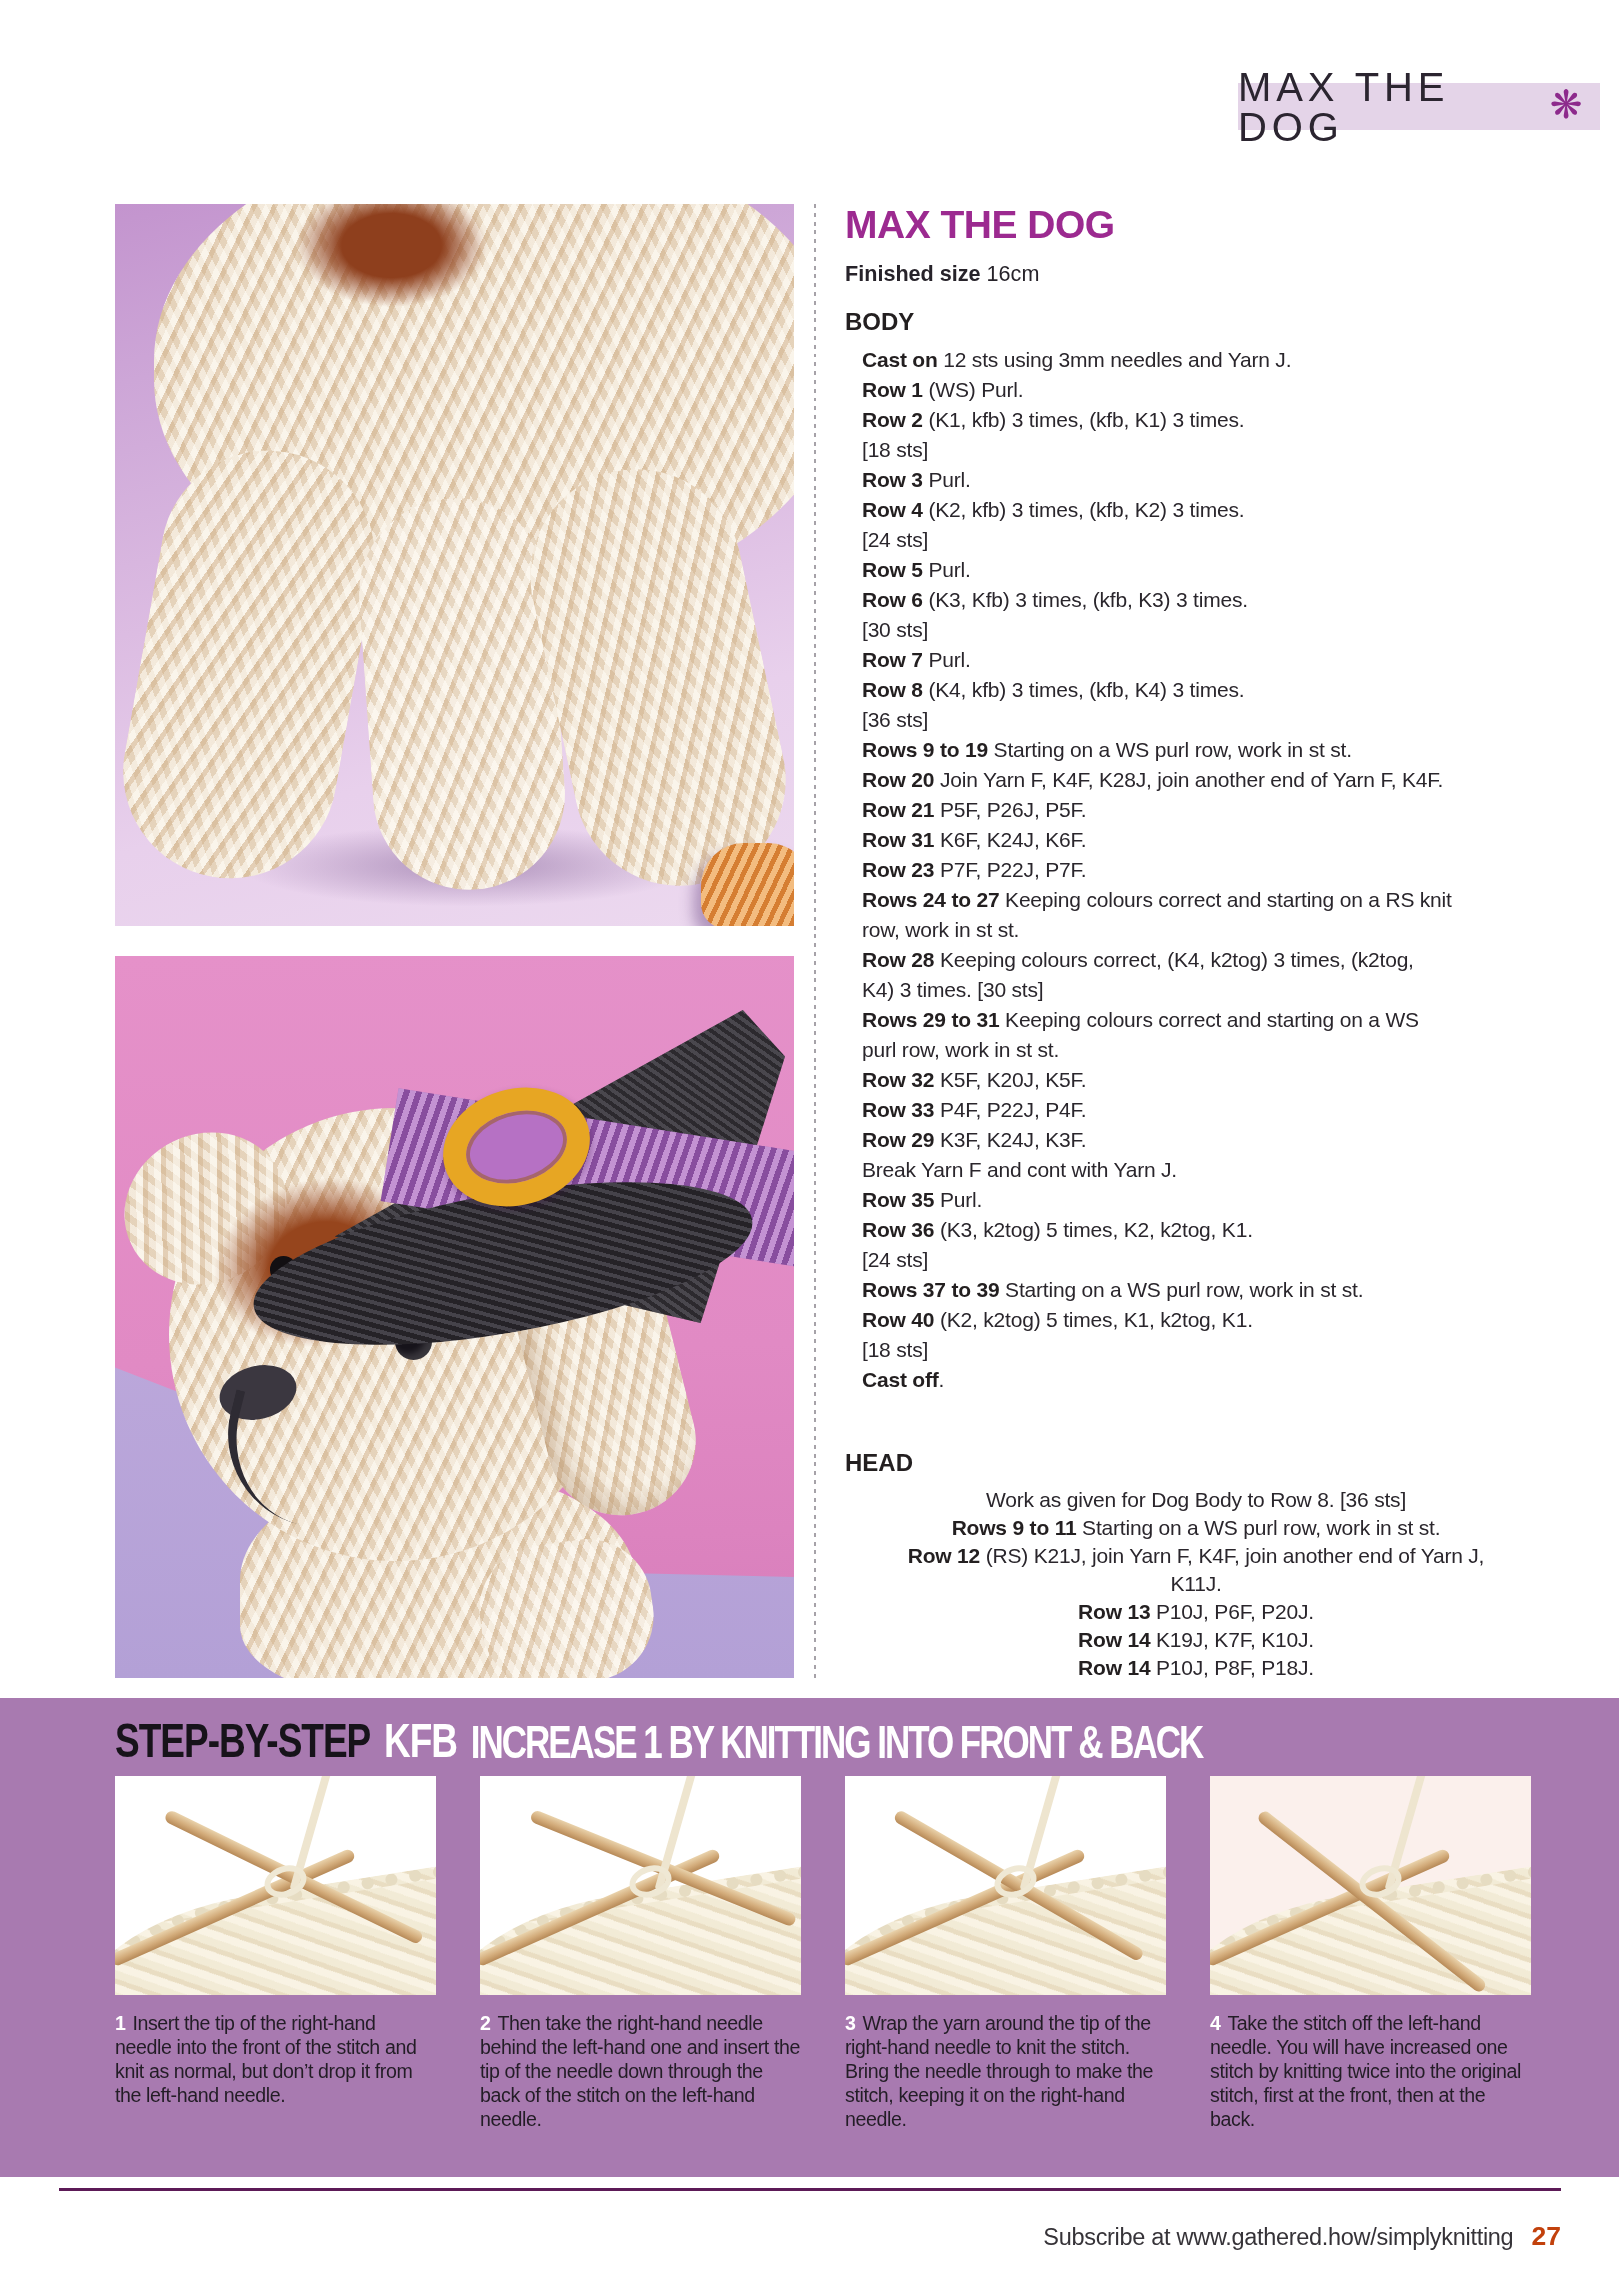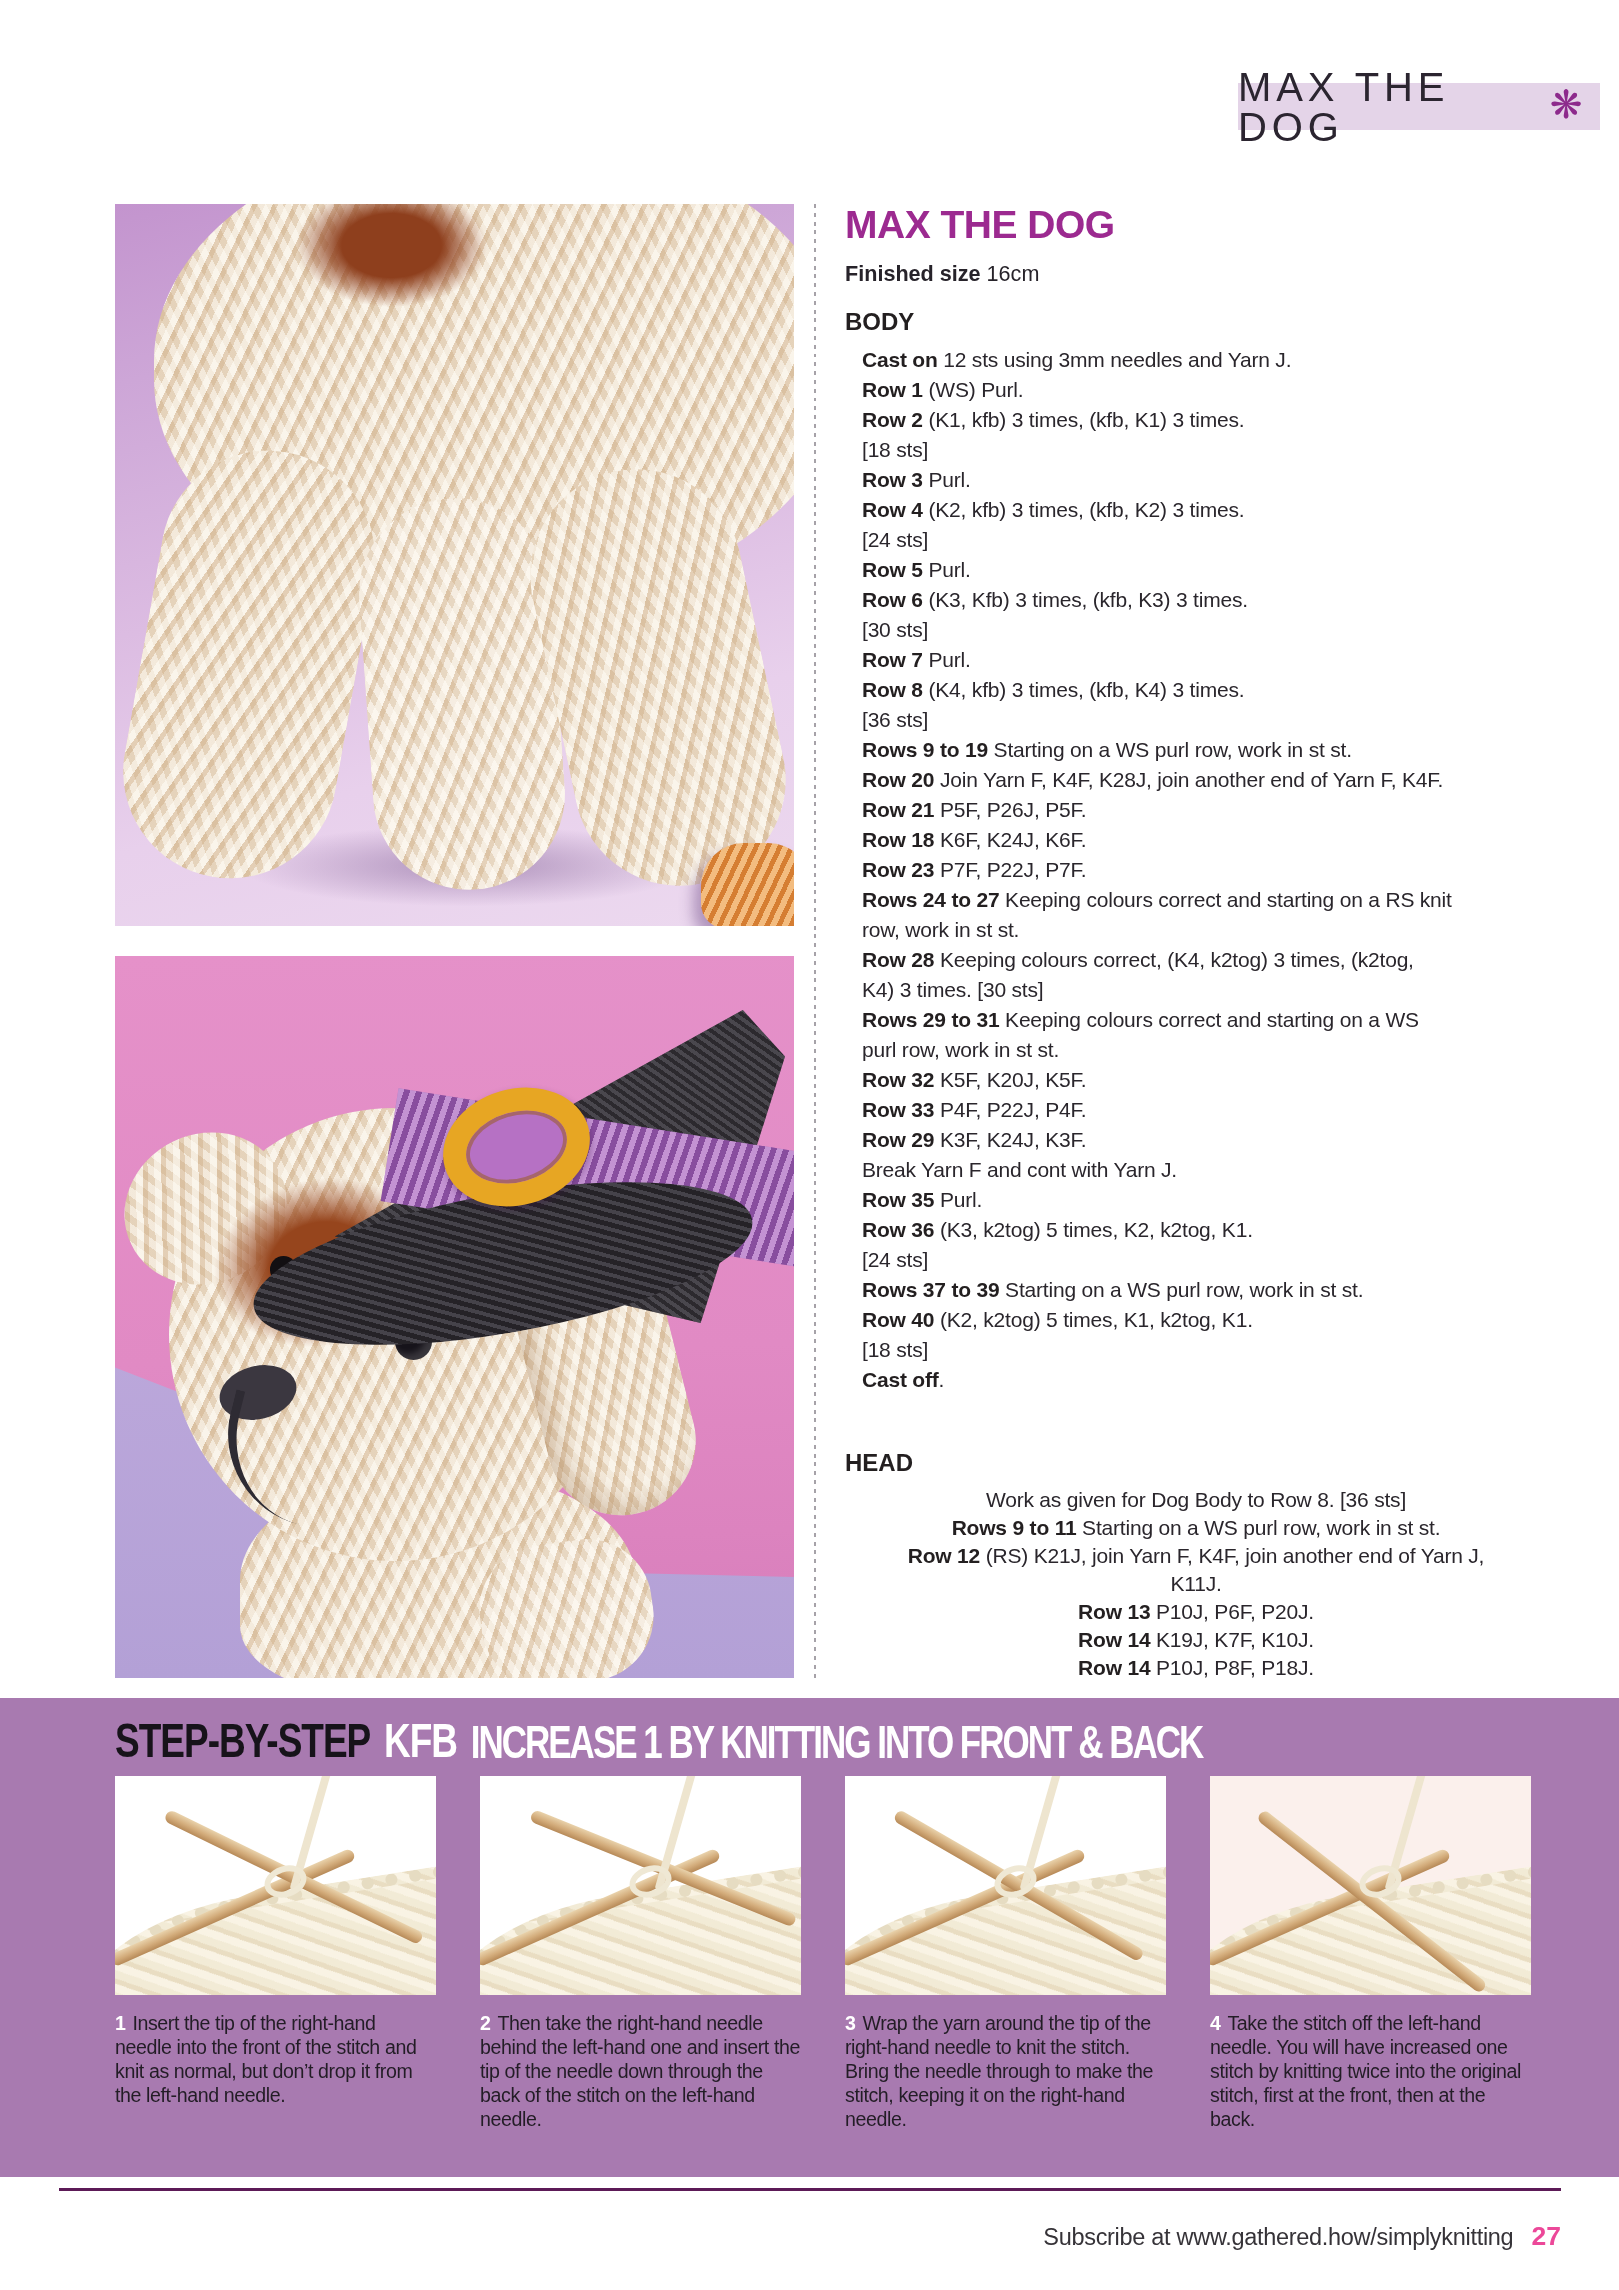--- a/index.html
+++ b/index.html
@@ -126,21 +126,21 @@
   .sp-wrap{position:absolute; left:149px; top:90px; width:43px; height:31px; border:6.9px solid #efe8d4;
     border-radius:50%; transform:rotate(-18deg);}
   .step-caption{margin:15.7px 0 0 0; width:321px; font-size:19.6px; line-height:24px;
     letter-spacing:-0.4px; color:#231d26;}
   .step-num{color:#ffffff; font-weight:800; margin-right:6.9px;}
 
   
   .footer-rule{position:absolute; left:59px; top:2188px; width:1502px; height:2.9px; background:#5c1a57;}
   .footer{position:absolute; left:59px; top:2221px; width:1502px; text-align:right;}
   .footer .f-text{font-size:23.5px; letter-spacing:-0.3px; color:#363338;}
-  .footer .f-page{font-size:26.5px; font-weight:700; color:#ec4899; margin-left:13.7px;}
+  .footer .f-page{font-size:26.5px; font-weight:700; color:#c2410c; margin-left:13.7px;}
 </style>
 </head>
 <body>
 
 <div class="page">
 
   <div class="tag-strip">
     <span class="tag-title">MAX THE DOG</span>
     <span class="tag-flower">❋</span>
   </div>
@@ -212,21 +212,21 @@
   <div class="p-line"><b>Row 8</b><span> (K4, kfb) 3 times, (kfb, K4) 3 times.</span></div>
 
   <div class="p-line"><b></b><span>[36 sts]</span></div>
 
   <div class="p-line"><b>Rows 9 to 19</b><span> Starting on a WS purl row, work in st st.</span></div>
 
   <div class="p-line"><b>Row 20</b><span> Join Yarn F, K4F, K28J, join another end of Yarn F, K4F.</span></div>
 
   <div class="p-line"><b>Row 21</b><span> P5F, P26J, P5F.</span></div>
 
-  <div class="p-line"><b>Row 18</b><span> K6F, K24J, K6F.</span></div>
+  <div class="p-line"><b>Row 31</b><span> K6F, K24J, K6F.</span></div>
 
   <div class="p-line"><b>Row 23</b><span> P7F, P22J, P7F.</span></div>
 
   <div class="p-line"><b>Rows 24 to 27</b><span> Keeping colours correct and starting on a RS knit</span></div>
 
   <div class="p-line"><b></b><span>row, work in st st.</span></div>
 
   <div class="p-line"><b>Row 28</b><span> Keeping colours correct, (K4, k2tog) 3 times, (k2tog,</span></div>
 
   <div class="p-line"><b></b><span>K4) 3 times. [30 sts]</span></div>

